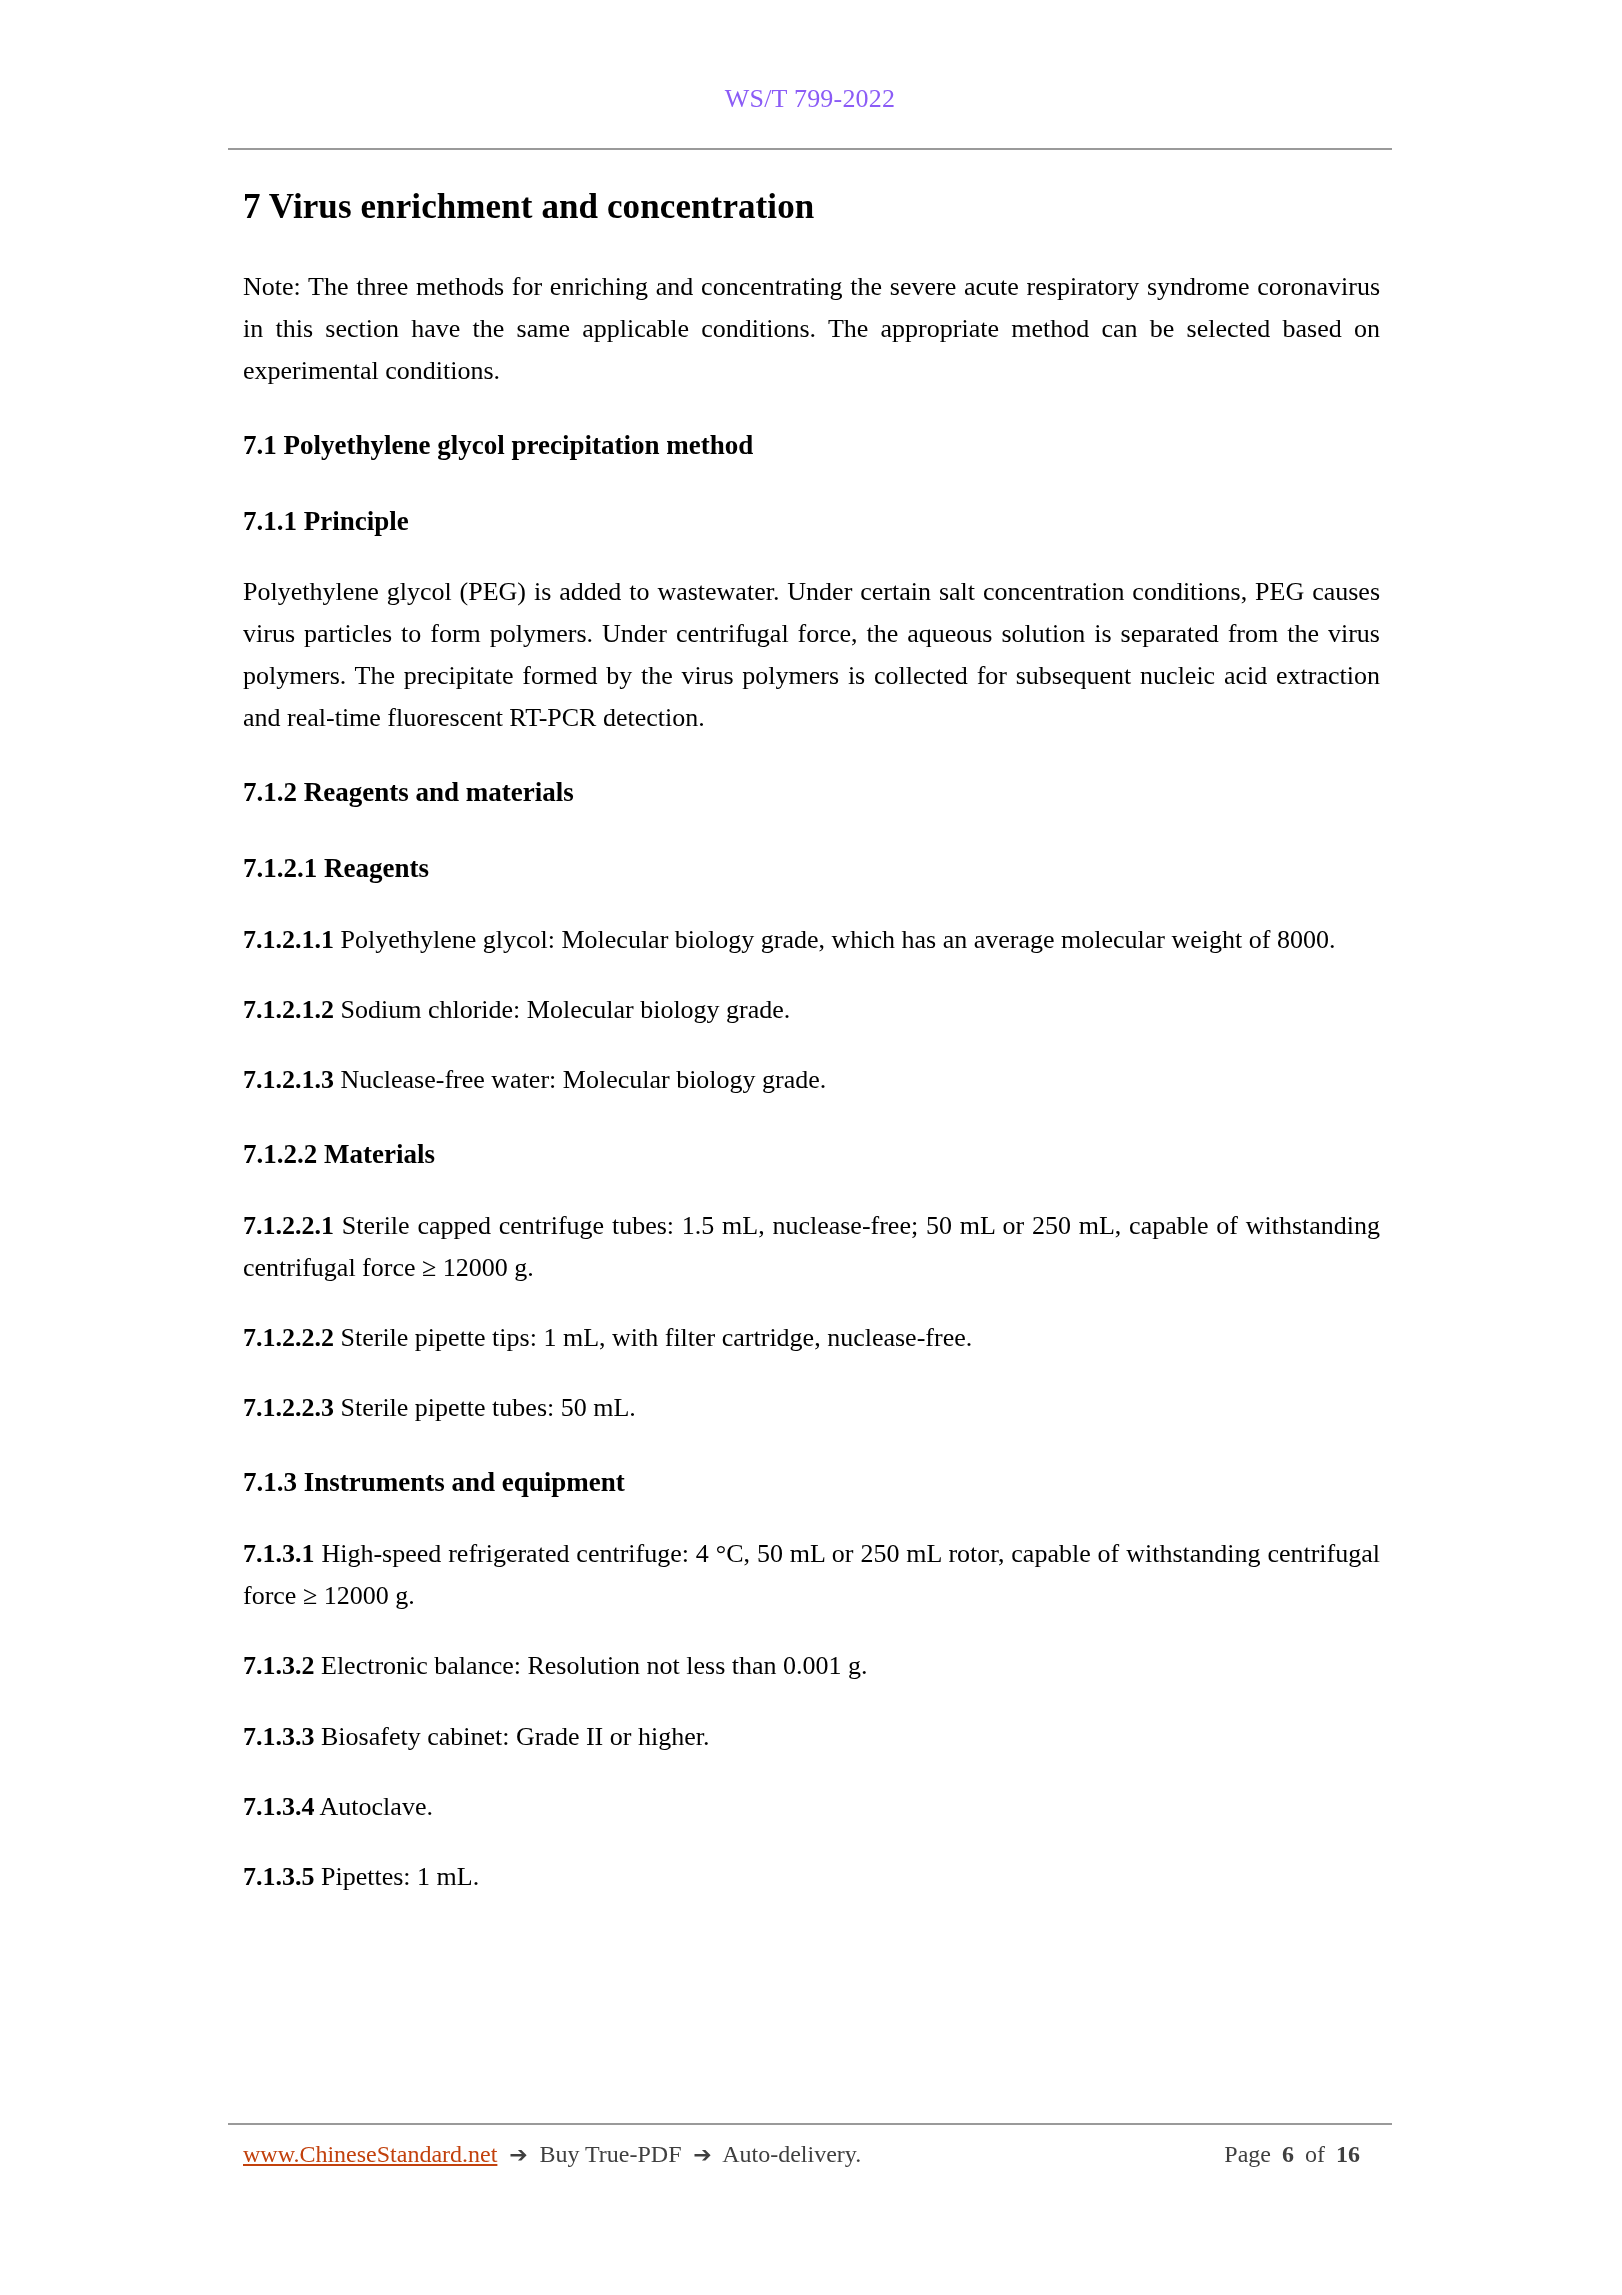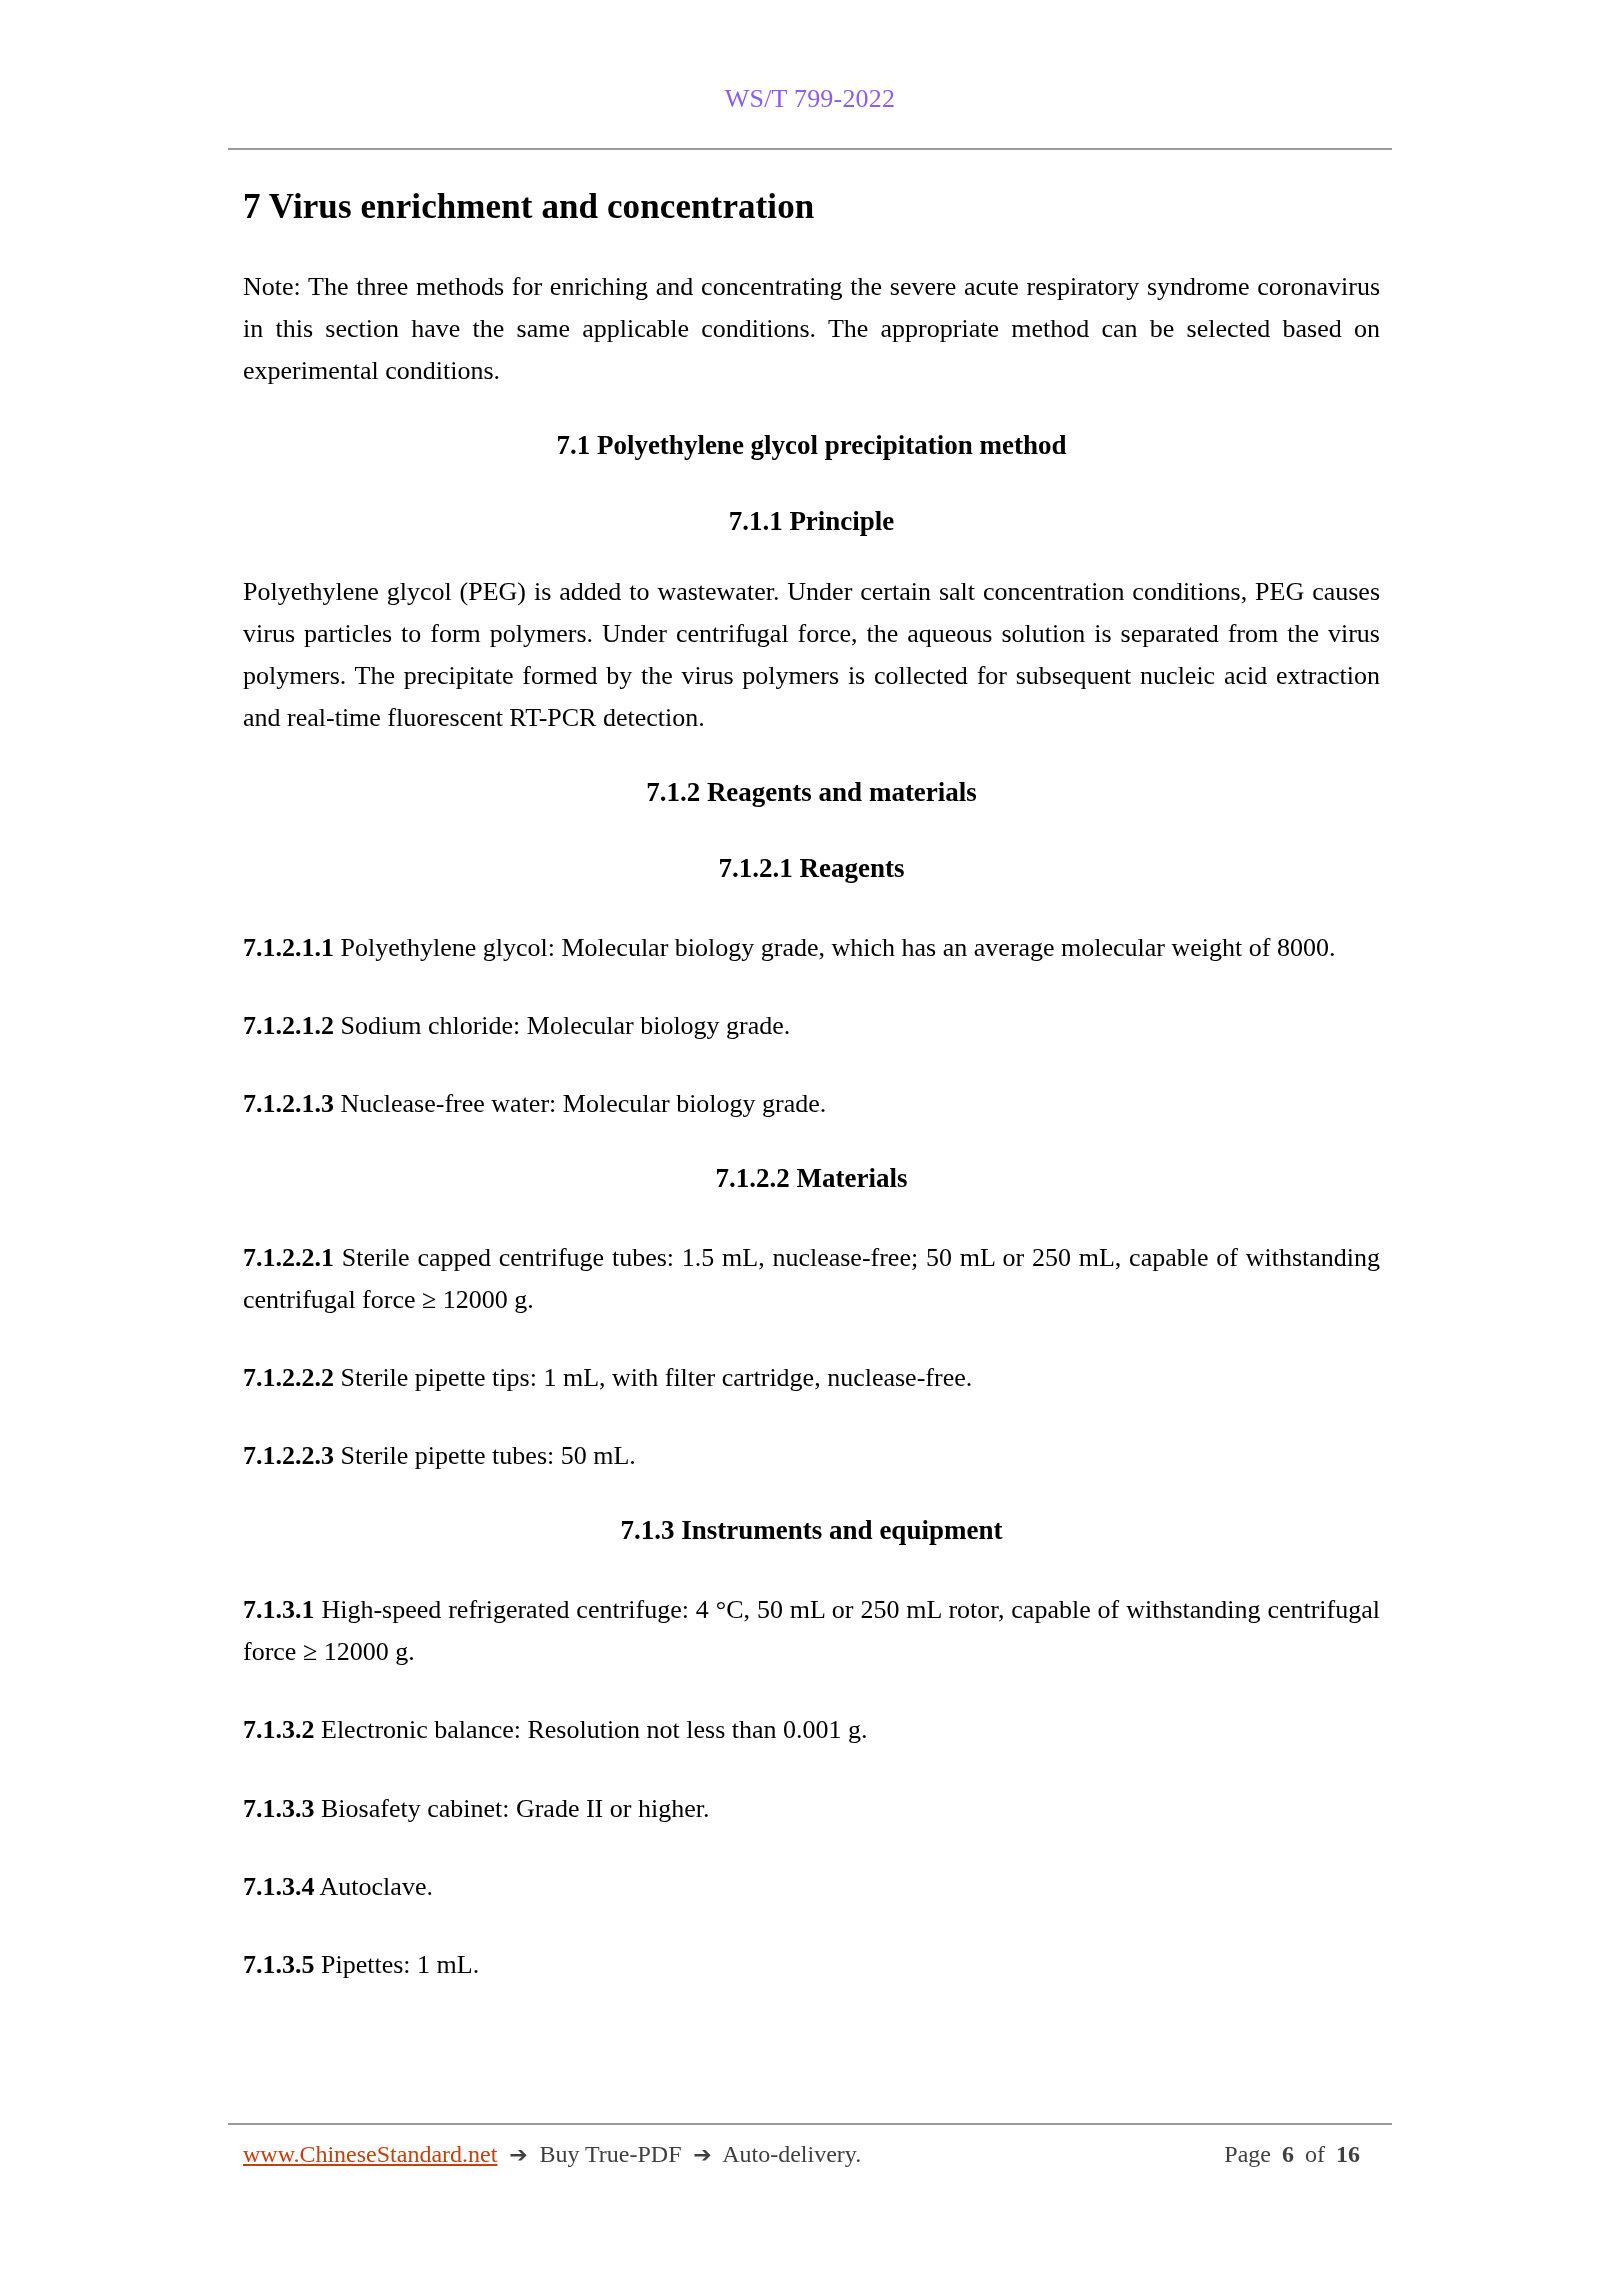--- a/index.html
+++ b/index.html
@@ -61,26 +61,26 @@
     font-size: 26px;
     line-height: 1.62;
     text-align: justify;
     text-justify: inter-word;
     margin: 0;
     padding: 0;
     hyphens: none;
   }
   .blk.note     { margin-top: 37px; }
   .blk.para     { margin-top: 27.5px; }
-  .blk.item     { margin-top: 36px; }
+  .blk.item     { margin-top: 28px; }
   .blk.head2,
   .blk.head3,
   .blk.head4 {
     font-weight: bold;
-    text-align: center;
+    text-align: left;
     margin-top: 32px;
   }
   .blk.head2 { font-size: 27px; }
   .blk.head3 { font-size: 27px; }
   .blk.head4 { font-size: 27px; }
 
   .num {
     font-weight: bold;
   }
 

